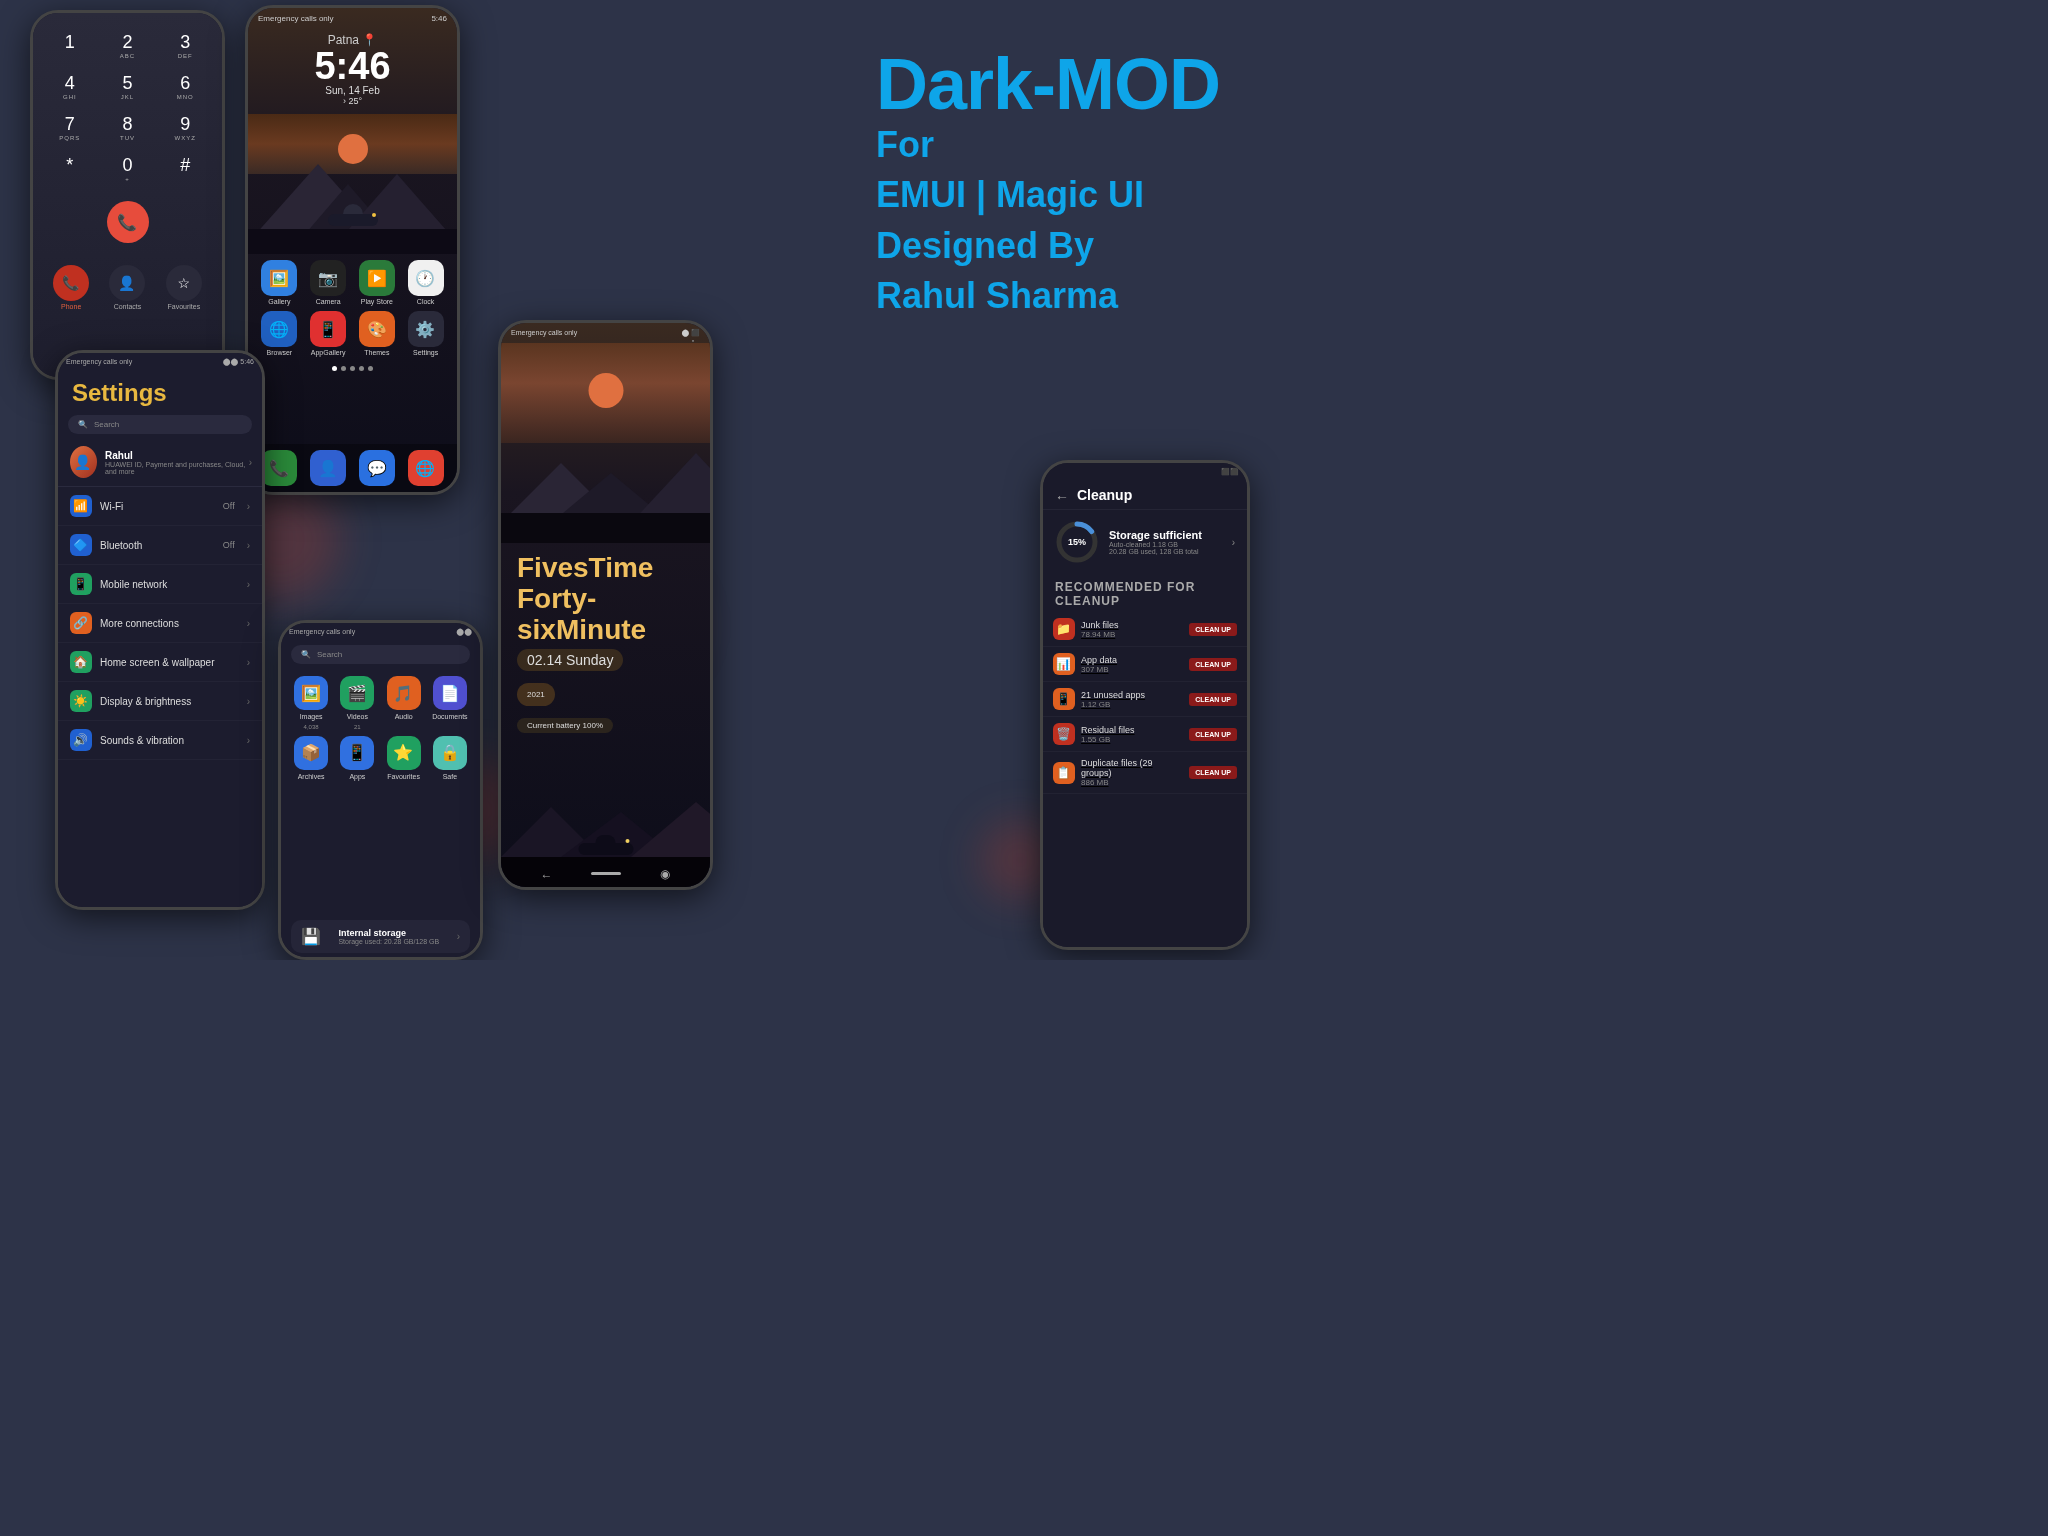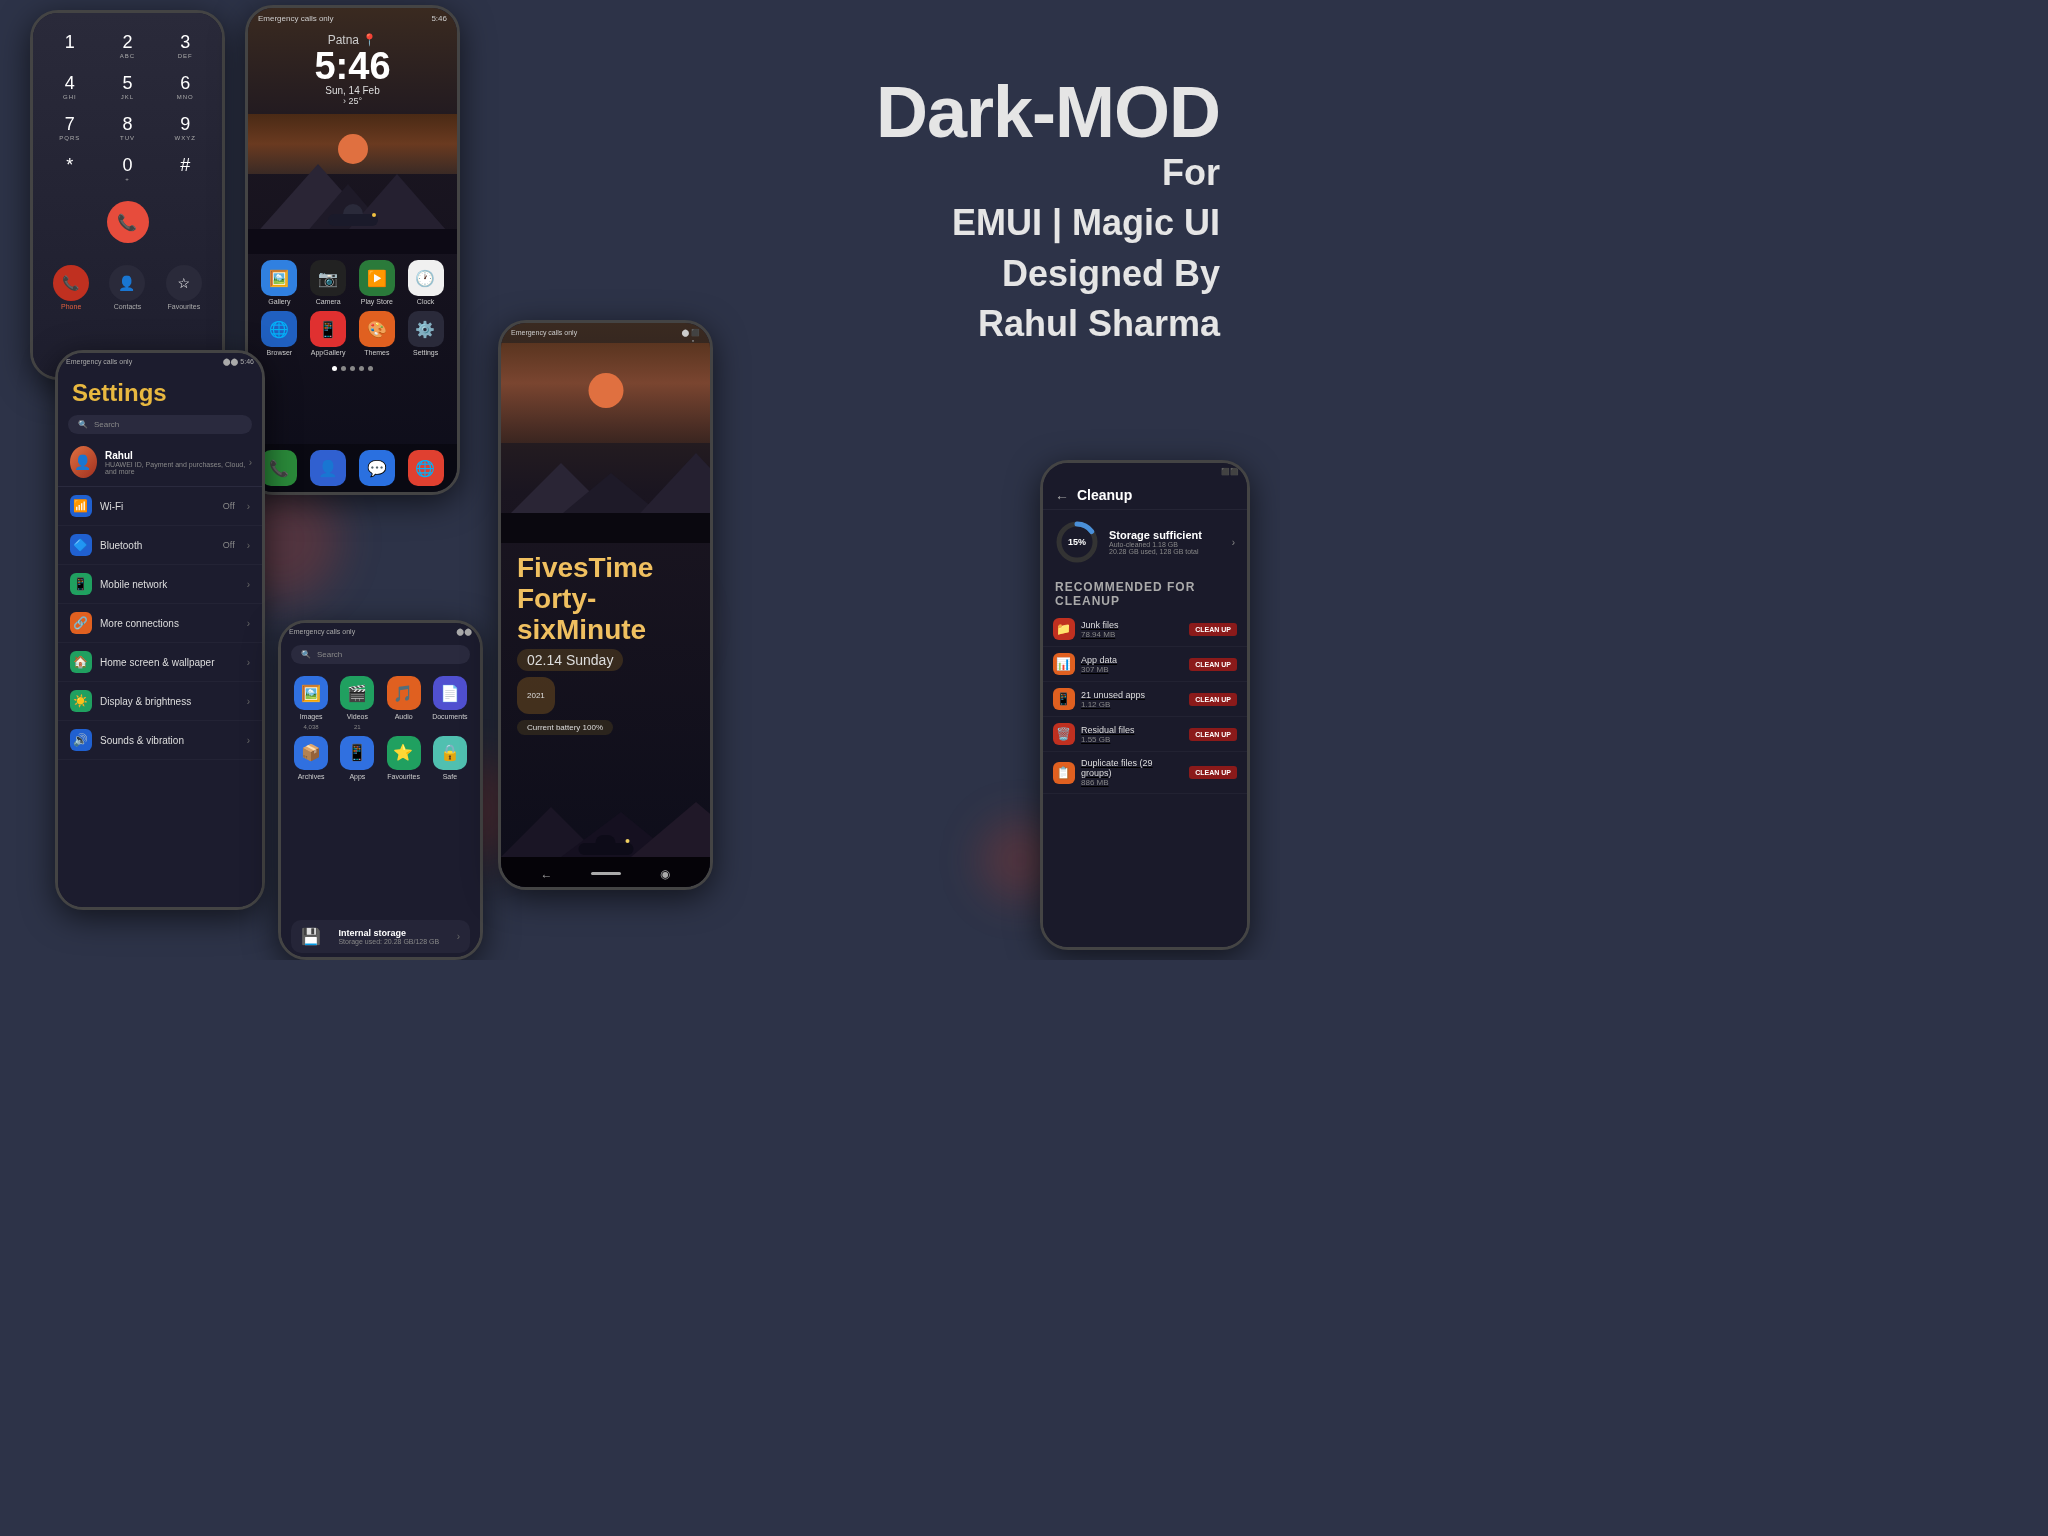--- a/index.html
+++ b/index.html
@@ -8,24 +8,23 @@
       height: 960px;
       background: #2d3348;
       font-family: 'Arial', sans-serif;
       overflow: hidden;
       position: relative;
     }
 
     
     .branding {
       position: absolute;
-      top: 76px;
+      top: 48px;
       right: 60px;
-      text-align: right;
-      color: #e5e5e5;
+      color: #0ea5e9;
     }
     .branding .title {
       font-size: 72px;
       font-weight: 900;
       letter-spacing: -1px;
       line-height: 1;
     }
     .branding .subtitle {
       font-size: 36px;
       font-weight: 400;
@@ -577,25 +576,25 @@
       border-radius: 12px;
       padding: 3px 10px;
       display: inline-block;
       font-size: 14px;
       color: #ddd;
       margin: 4px 0;
     }
     .clock-year {
       background: rgba(100,70,30,0.6);
       border-radius: 12px;
-      padding: 14px 10px;
+      padding: 7px 10px;
       display: inline-block;
       font-size: 8px;
       color: #ddd;
-      margin: 2px 0;
+      margin: 8px 0;
     }
     .clock-battery {
       background: rgba(60,50,30,0.6);
       border-radius: 12px;
       padding: 3px 10px;
       display: inline-block;
       font-size: 8px;
       color: #ddd;
       margin: 2px 0;
     }

